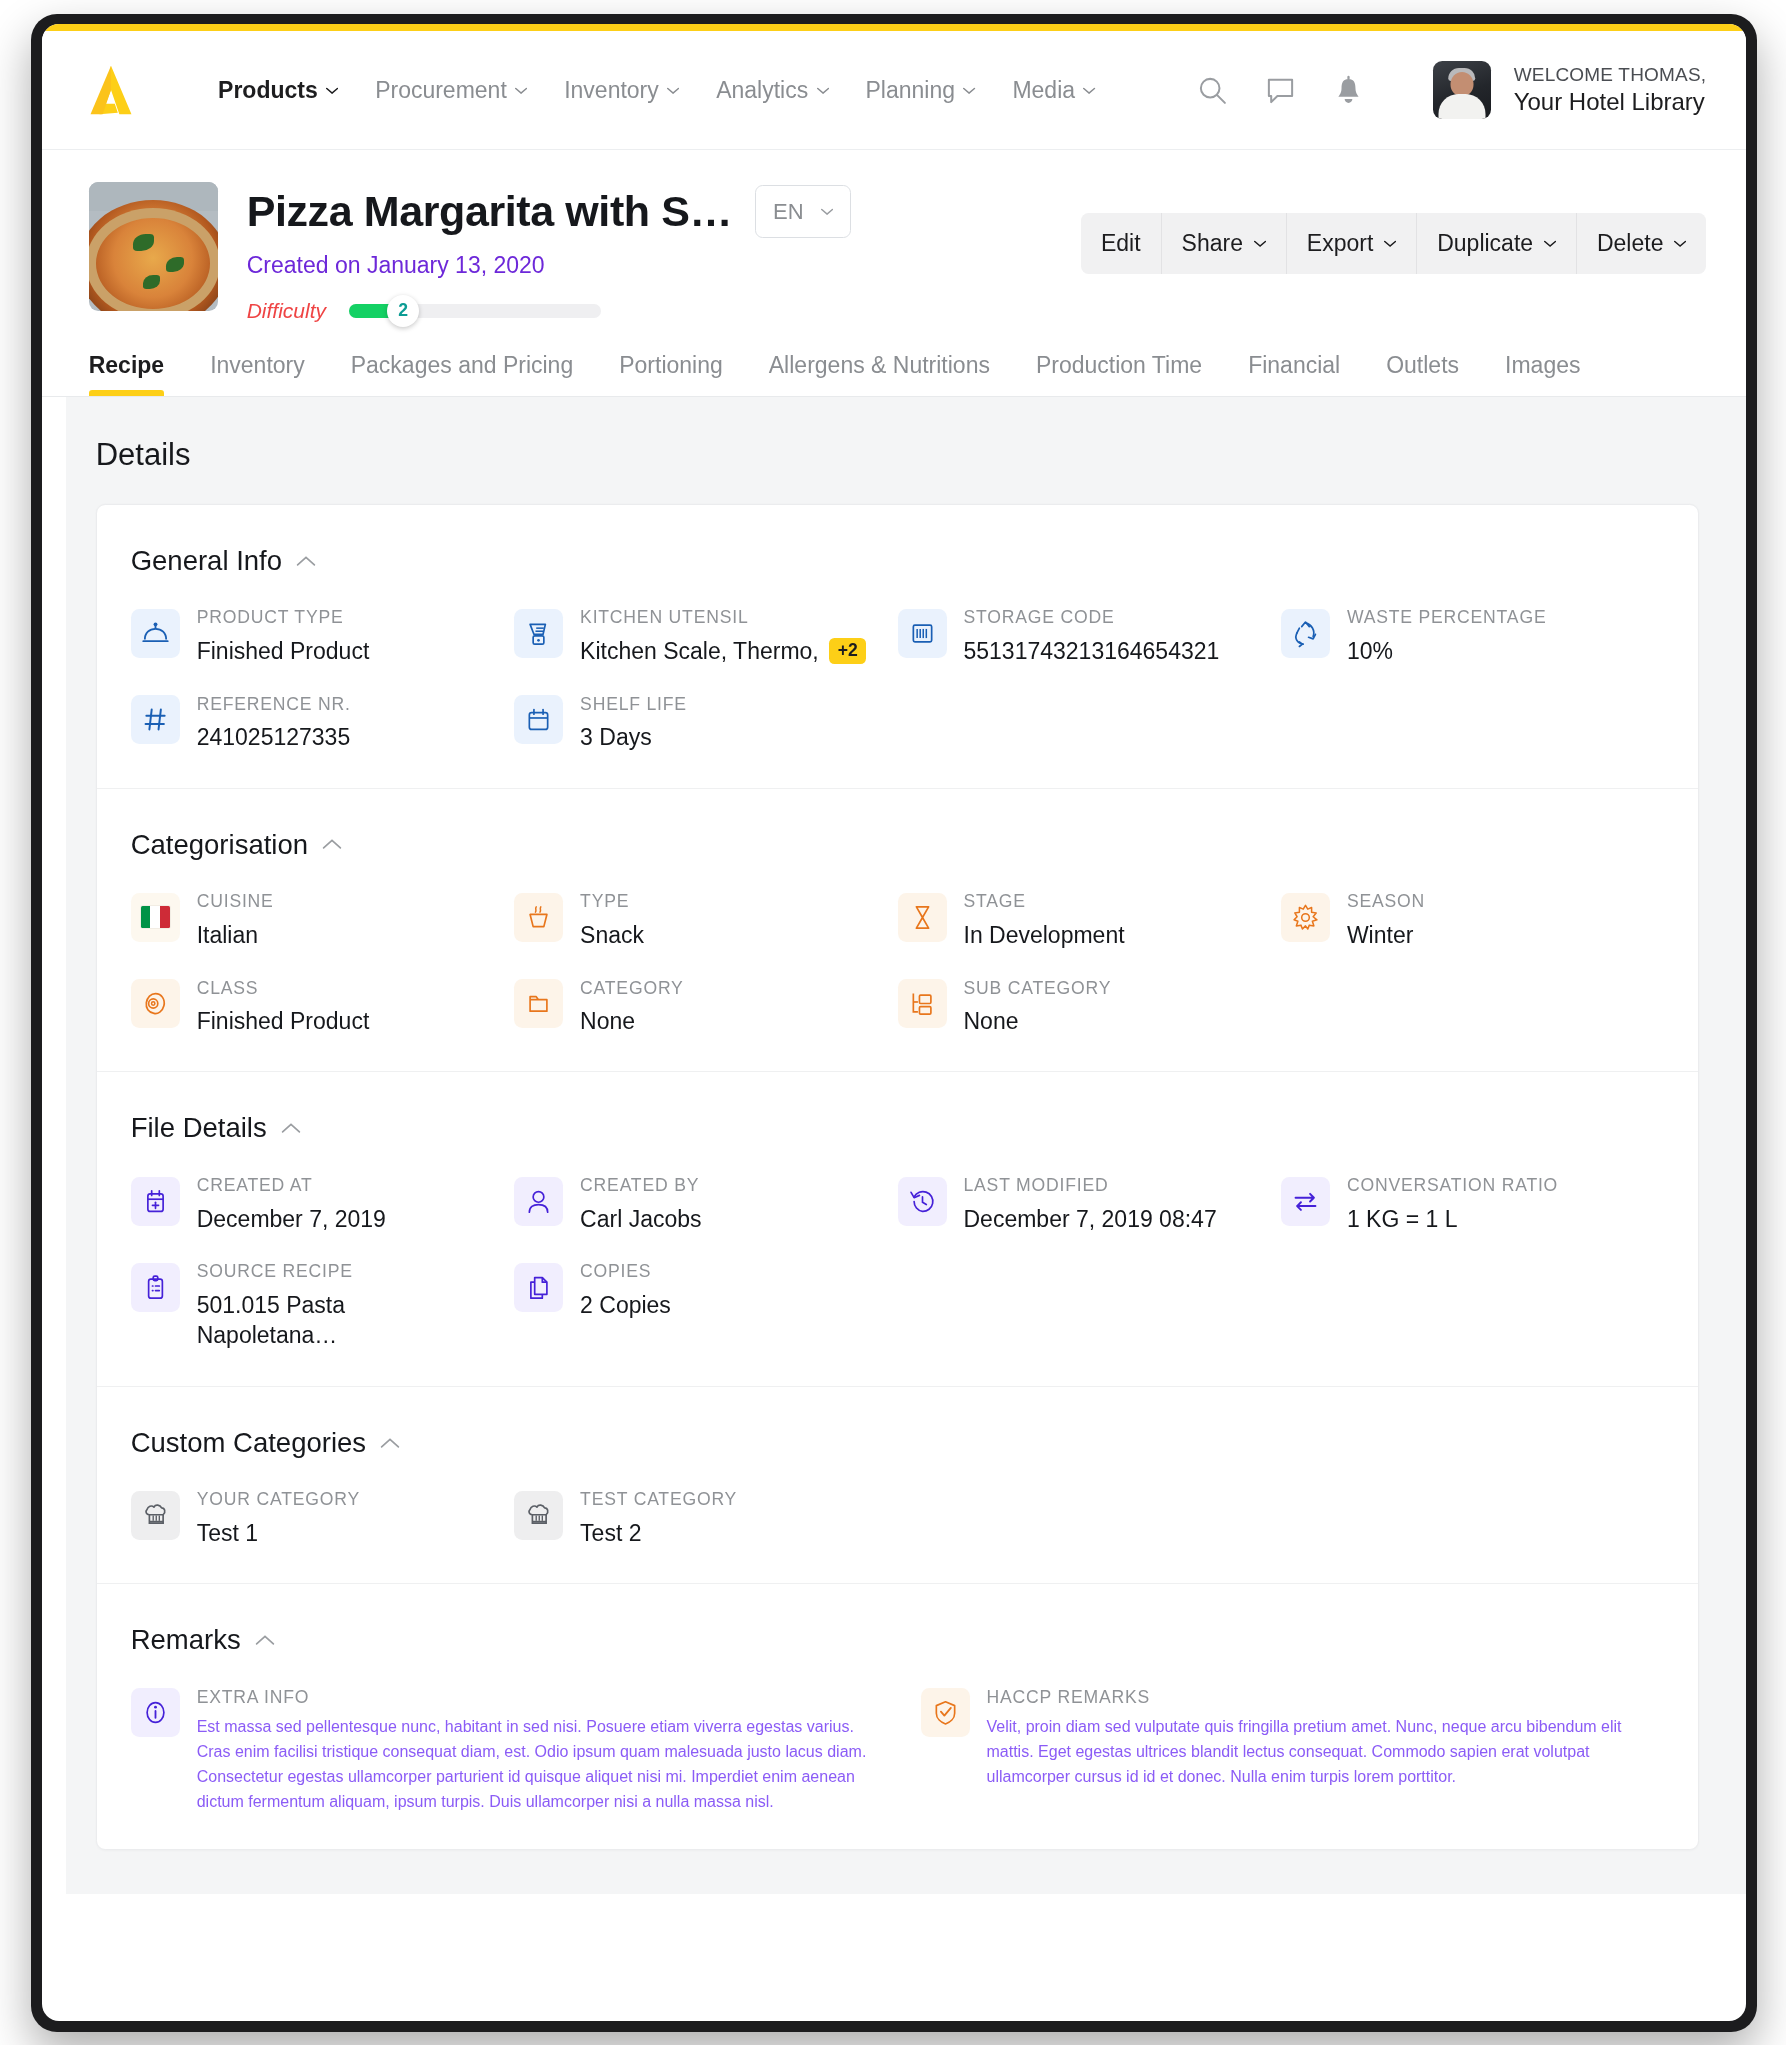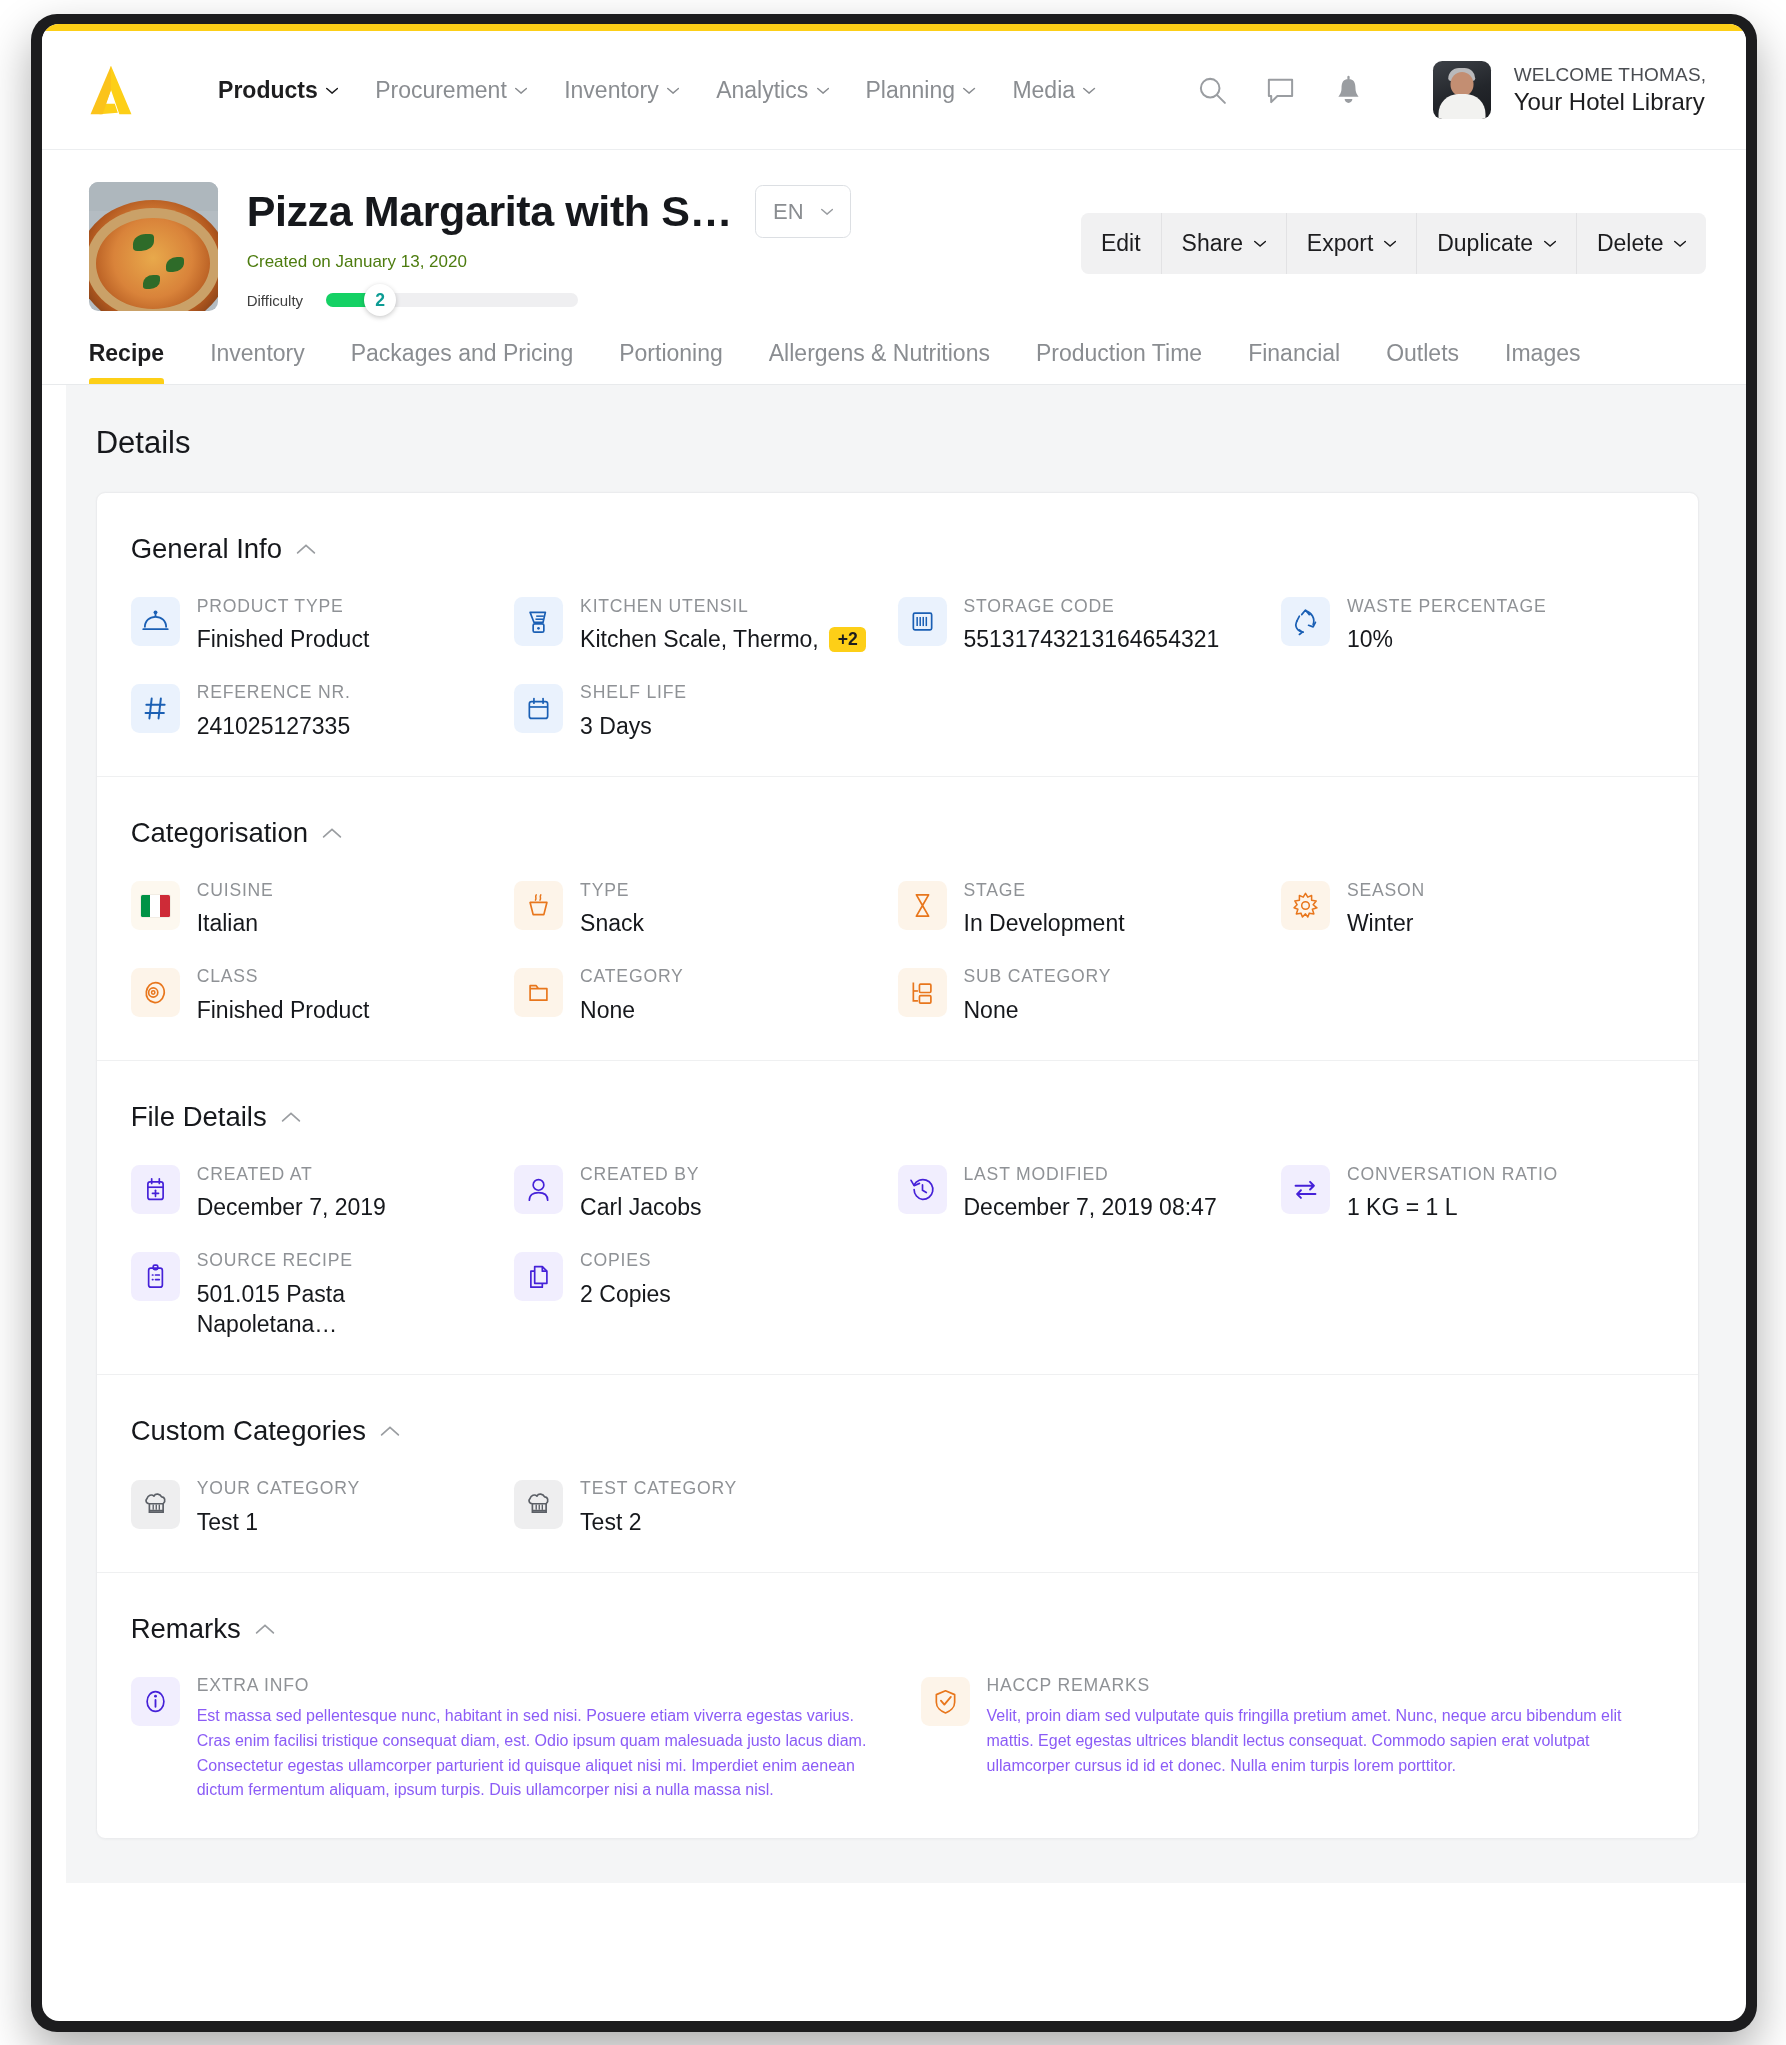--- a/index.html
+++ b/index.html
@@ -142,23 +142,23 @@
   #prodtitle { font-size: 43px; font-weight: bold; color: #16181c; letter-spacing: -0.4px; }
   #langsel {
     display: flex; align-items: center; gap: 17px;
     border: 0.8px solid #dcdfe3;
     border-radius: 7.6px;
     padding: 12.2px 17px;
     font-size: 22px;
     color: #8a8d91;
     cursor: pointer;
   }
-  #prodcreated { font-size: 17px; color: #4d7c0f; margin-top: 13.8px; }
+  #prodcreated { font-size: 23px; color: #6d28d9; margin-top: 13.8px; }
   #difficulty-row { display: flex; align-items: center; gap: 23px; margin-top: 20px; }
-  #difficulty-label { font-size: 15px; color: #404040; }
+  #difficulty-label { font-size: 21px; color: #ef4444; font-style: italic; }
   #difficulty-track {
     width: 252px; height: 13.8px;
     background: #efeff1;
     border-radius: 6.9px;
     position: relative;
   }
   #difficulty-fill {
     position: absolute; left: 0; top: 0;
     height: 100%;
     width: 52px;

